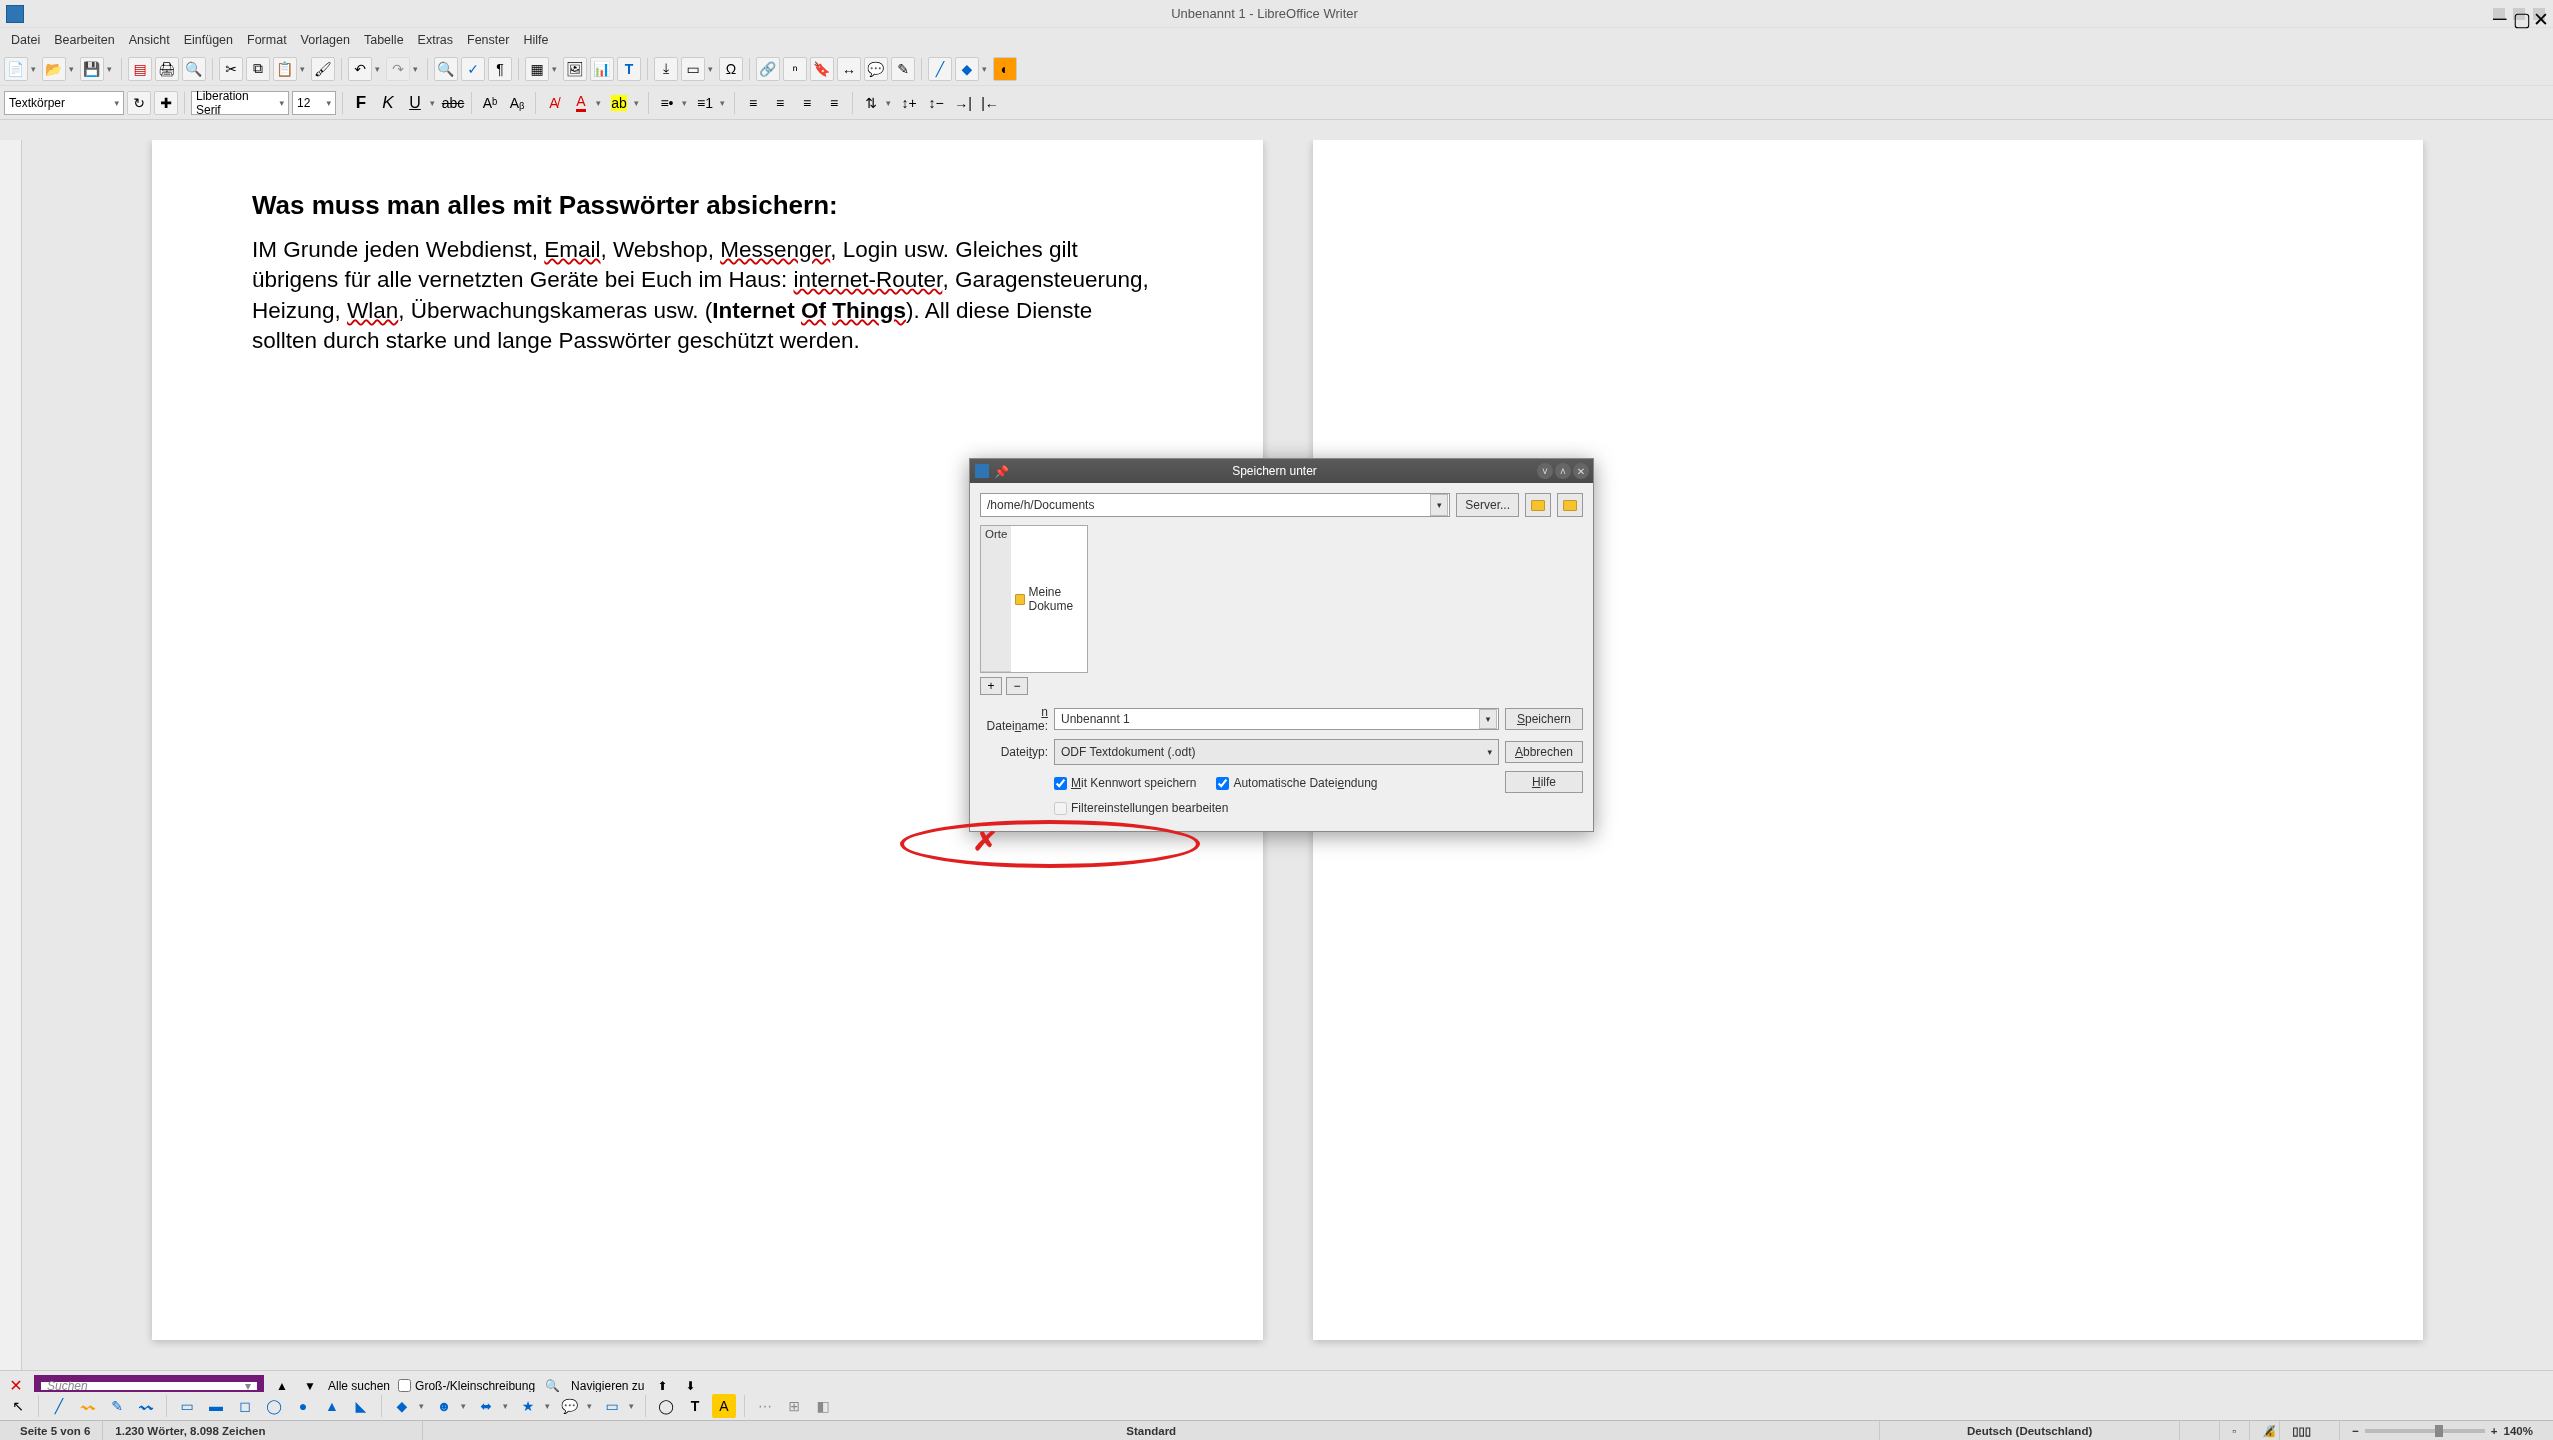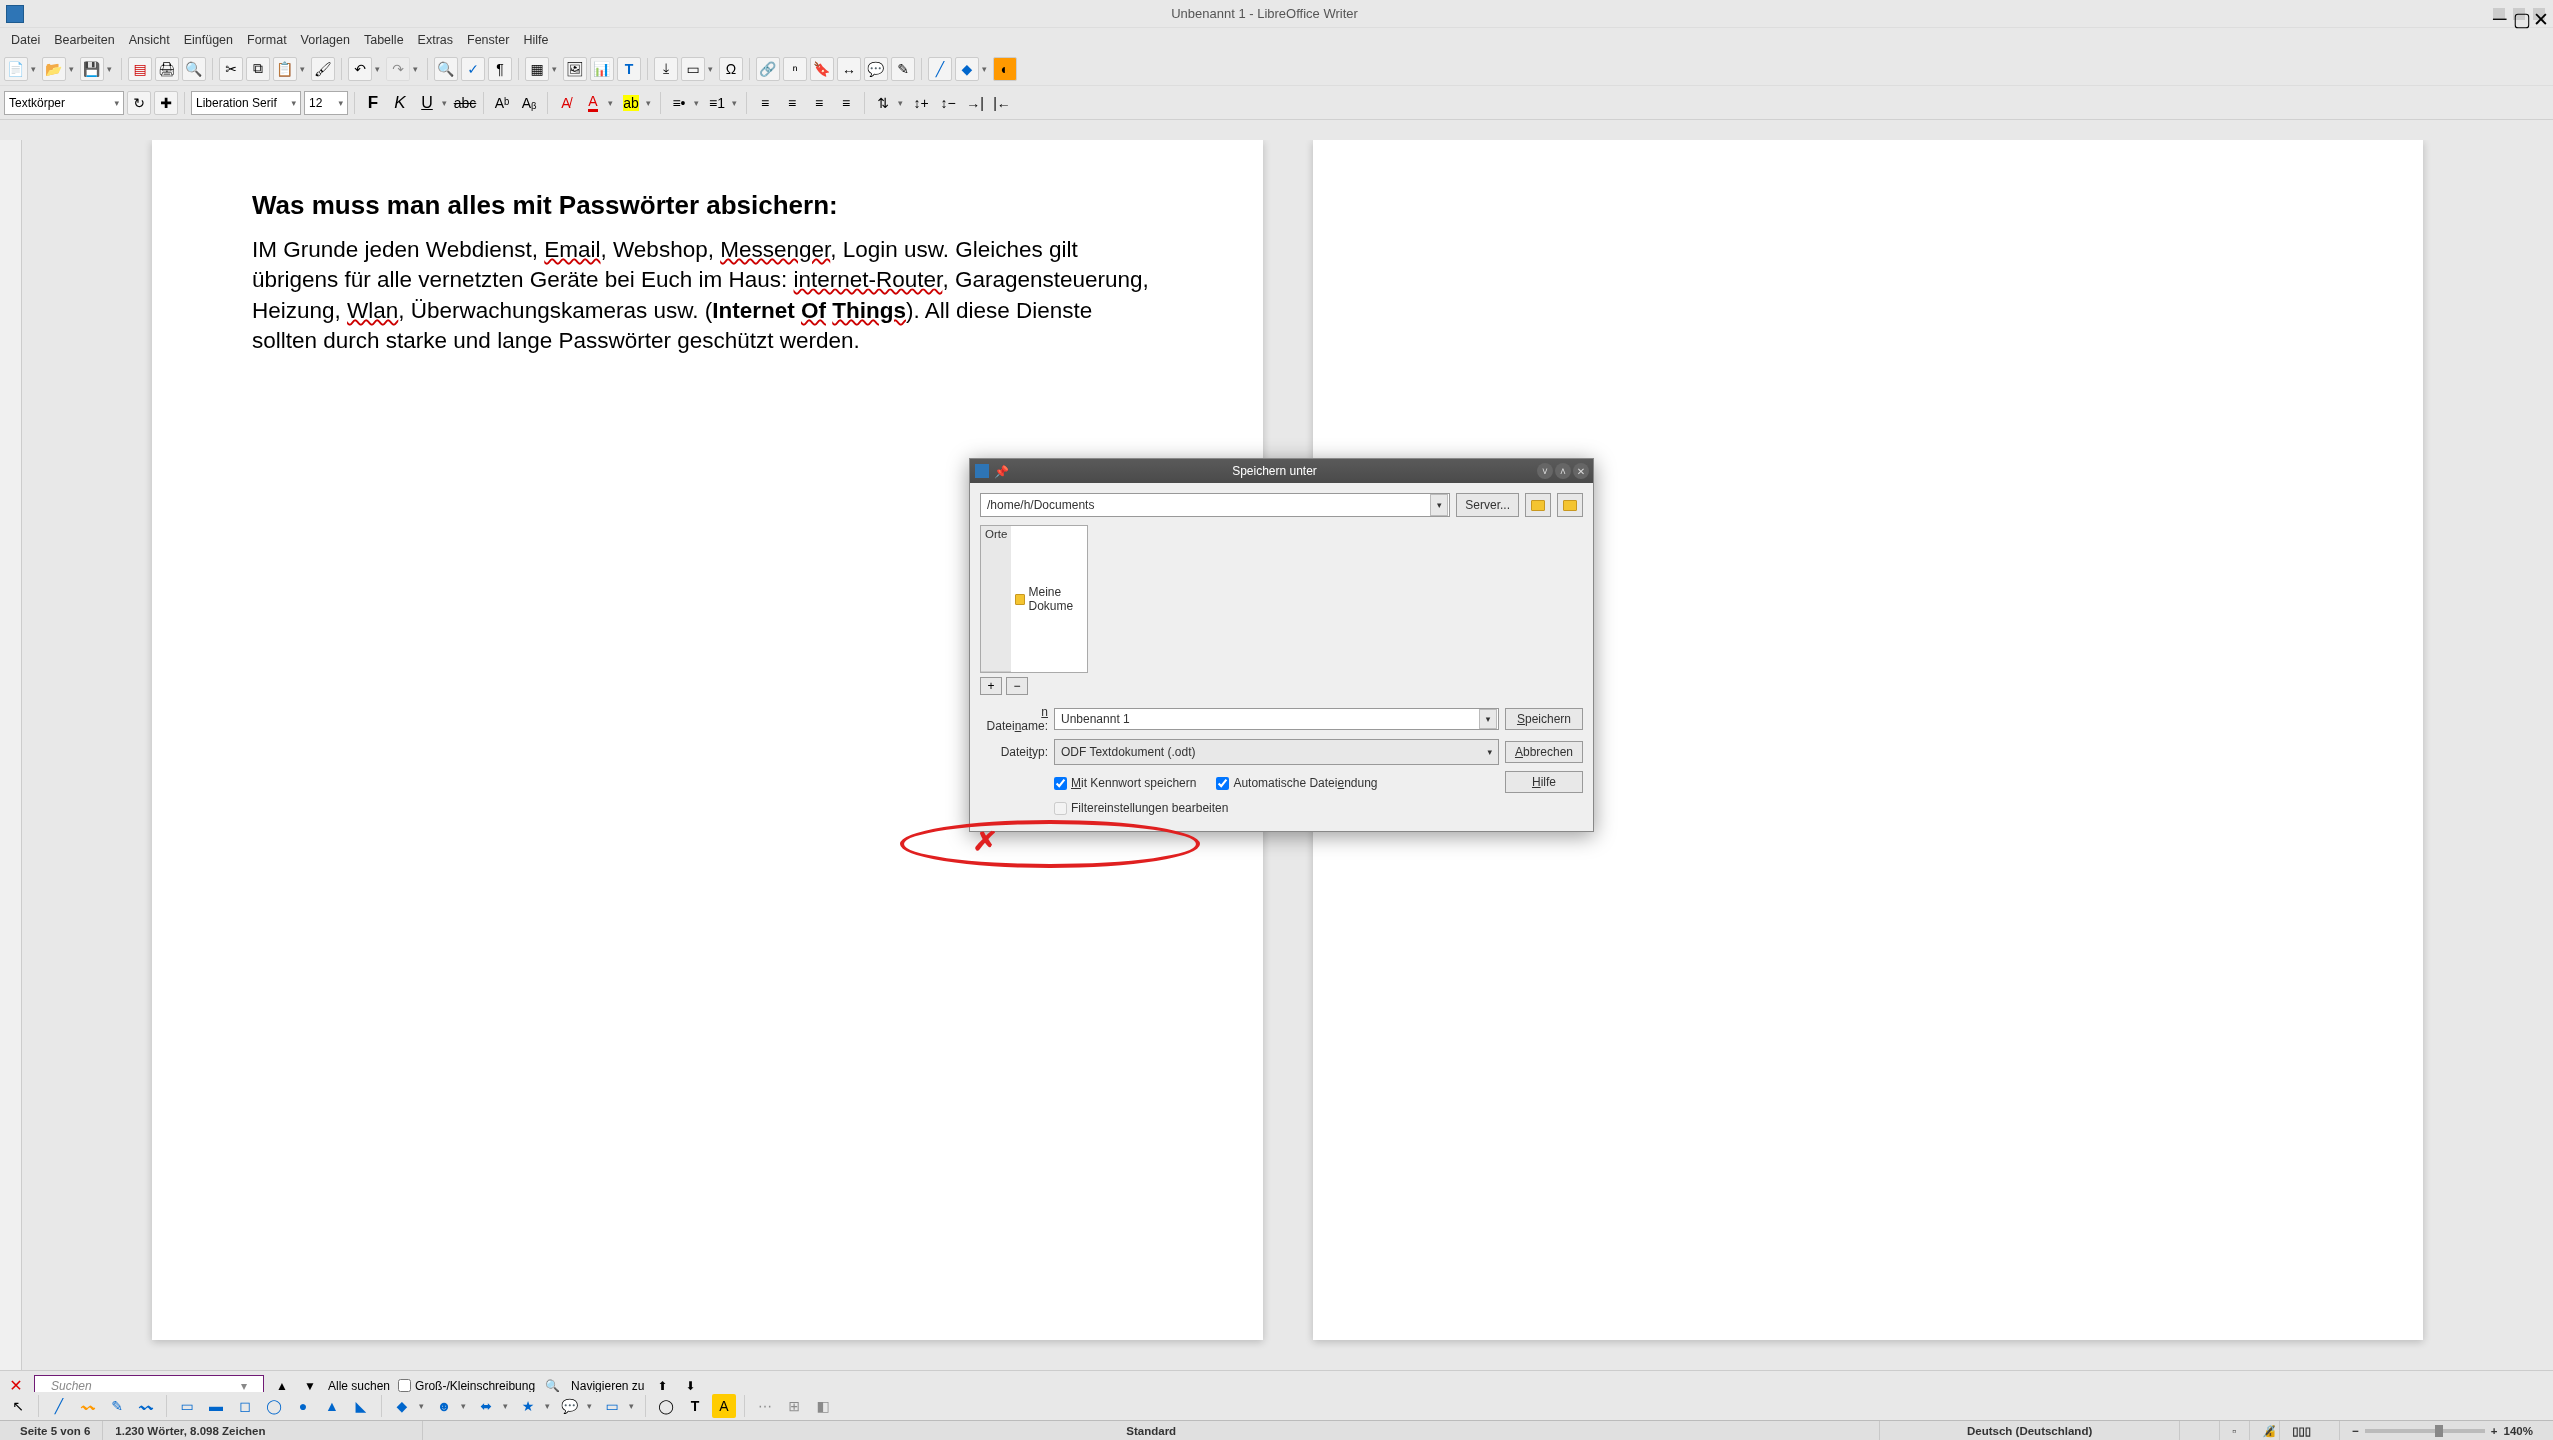--- a/index.html
+++ b/index.html
@@ -72,21 +72,21 @@
 .dlg-checks { display:flex; gap:20px; align-items:center; margin-left:0; margin-top:2px; }
 .dlg-checks label { display:flex; align-items:center; gap:4px; font-size:12px; cursor:pointer; }
 
 
 .red-oval { position:absolute; border:4px solid #e02020; border-radius:50%; width:300px; height:48px; top:820px; left:900px; pointer-events:none; z-index:100; }
 .red-x { position:absolute; top:822px; left:972px; font-size:32px; color:#e02020; font-weight:bold; z-index:101; pointer-events:none; transform:scaleY(0.8); }
 
 
 .findbar { position:absolute; left:0; right:0; bottom:40px; height:30px; background:#e8e8e8; border-top:1px solid #ccc; display:flex; align-items:center; padding:0 6px; gap:8px; font-size:12px; }
 .findbar .fclose { width:20px; height:20px; color:#d00; font-size:16px; cursor:pointer; display:flex; align-items:center; justify-content:center; }
-.findbar .finput { width:230px; height:22px; background:#fff; border:1px solid #701a75; display:flex; align-items:center; padding:0 16px; color:#888; font-style:italic; }
+.findbar .finput { width:230px; height:22px; background:#fff; border:7px solid #701a75; display:flex; align-items:center; padding:0 6px; color:#888; font-style:italic; }
 .findbar .fbtn { width:20px; height:20px; display:flex; align-items:center; justify-content:center; cursor:pointer; }
 
 
 .drawbar { position:absolute; left:0; right:0; bottom:20px; height:28px; background:#e8e8e8; display:flex; align-items:center; padding:0 6px; gap:5px; }
 
 
 .statusbar { position:absolute; left:0; right:0; bottom:0; height:20px; background:#e0e0e0; border-top:1px solid #bbb; display:flex; align-items:center; font-size:11.5px; color:#333; padding:0 8px;font-weight:bold; }
 .statusbar > div { padding:0 12px; border-right:1px solid #c8c8c8; height:100%; display:flex; align-items:center; }
 .statusbar .flex { flex:1; }
 .zoom { display:flex; align-items:center; gap:6px; }
@@ -175,21 +175,21 @@
 </div>
 
 <div class="toolbar2">
   <div class="combo" style="width:120px;">
       <span>Textkörper</span>
       <span class="arrow">▾</span>
     </div>
   <div class="tbtn">↻</div>
   <div class="tbtn">✚</div>
   <div class="tsep"></div>
-  <div class="combo" style="width:110px;">
+  <div class="combo" style="width:98px;">
       <span>Liberation Serif</span>
       <span class="arrow">▾</span>
     </div>
   <div class="combo" style="width:44px;">
       <span>12</span>
       <span class="arrow">▾</span>
     </div>
   <div class="tsep"></div>
   <div class="tbtn noborder" style="font-weight:bold;font-size:17px;">F</div>
   <div class="tbtn noborder" style="font-style:italic;font-size:17px;">K</div>

